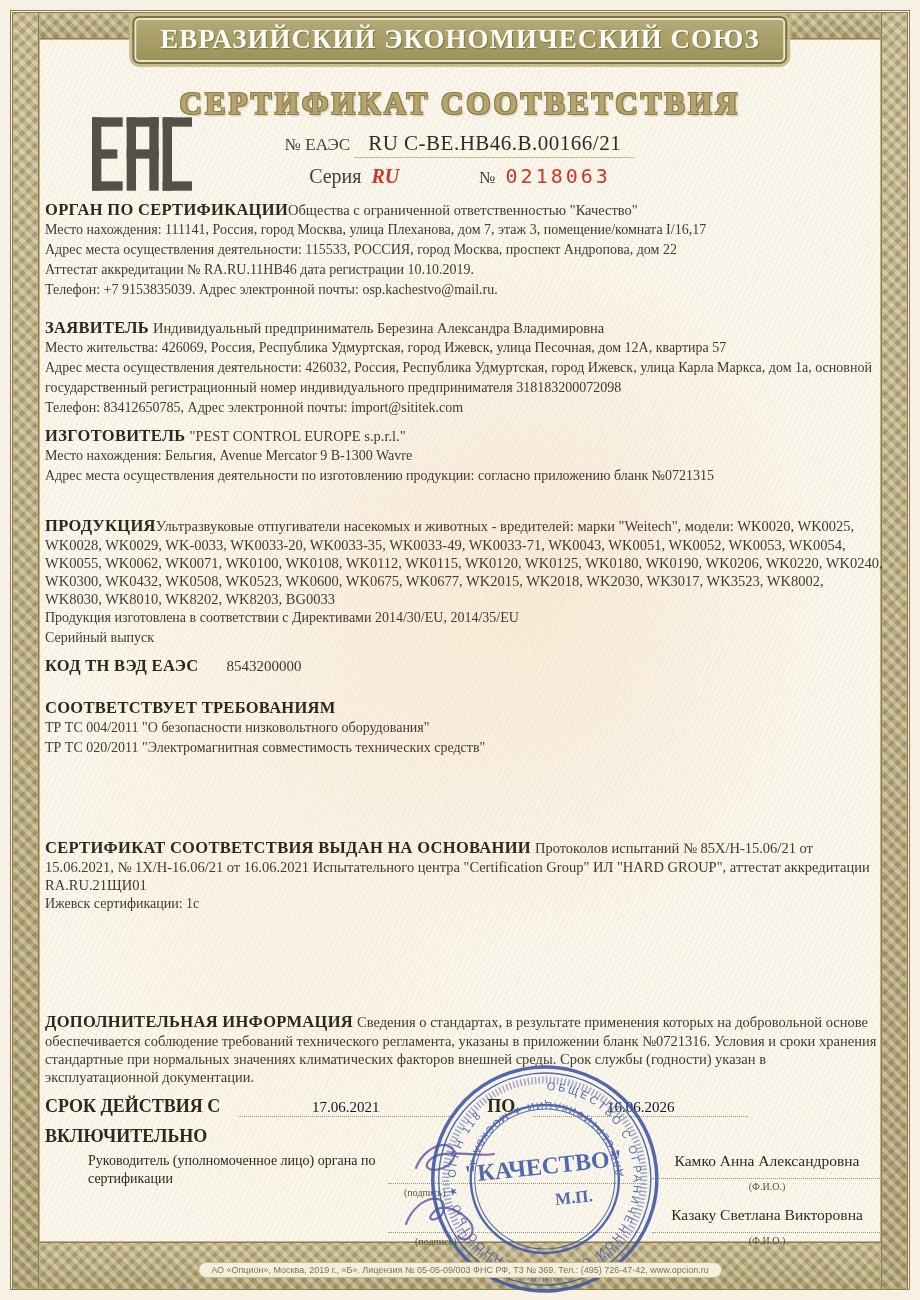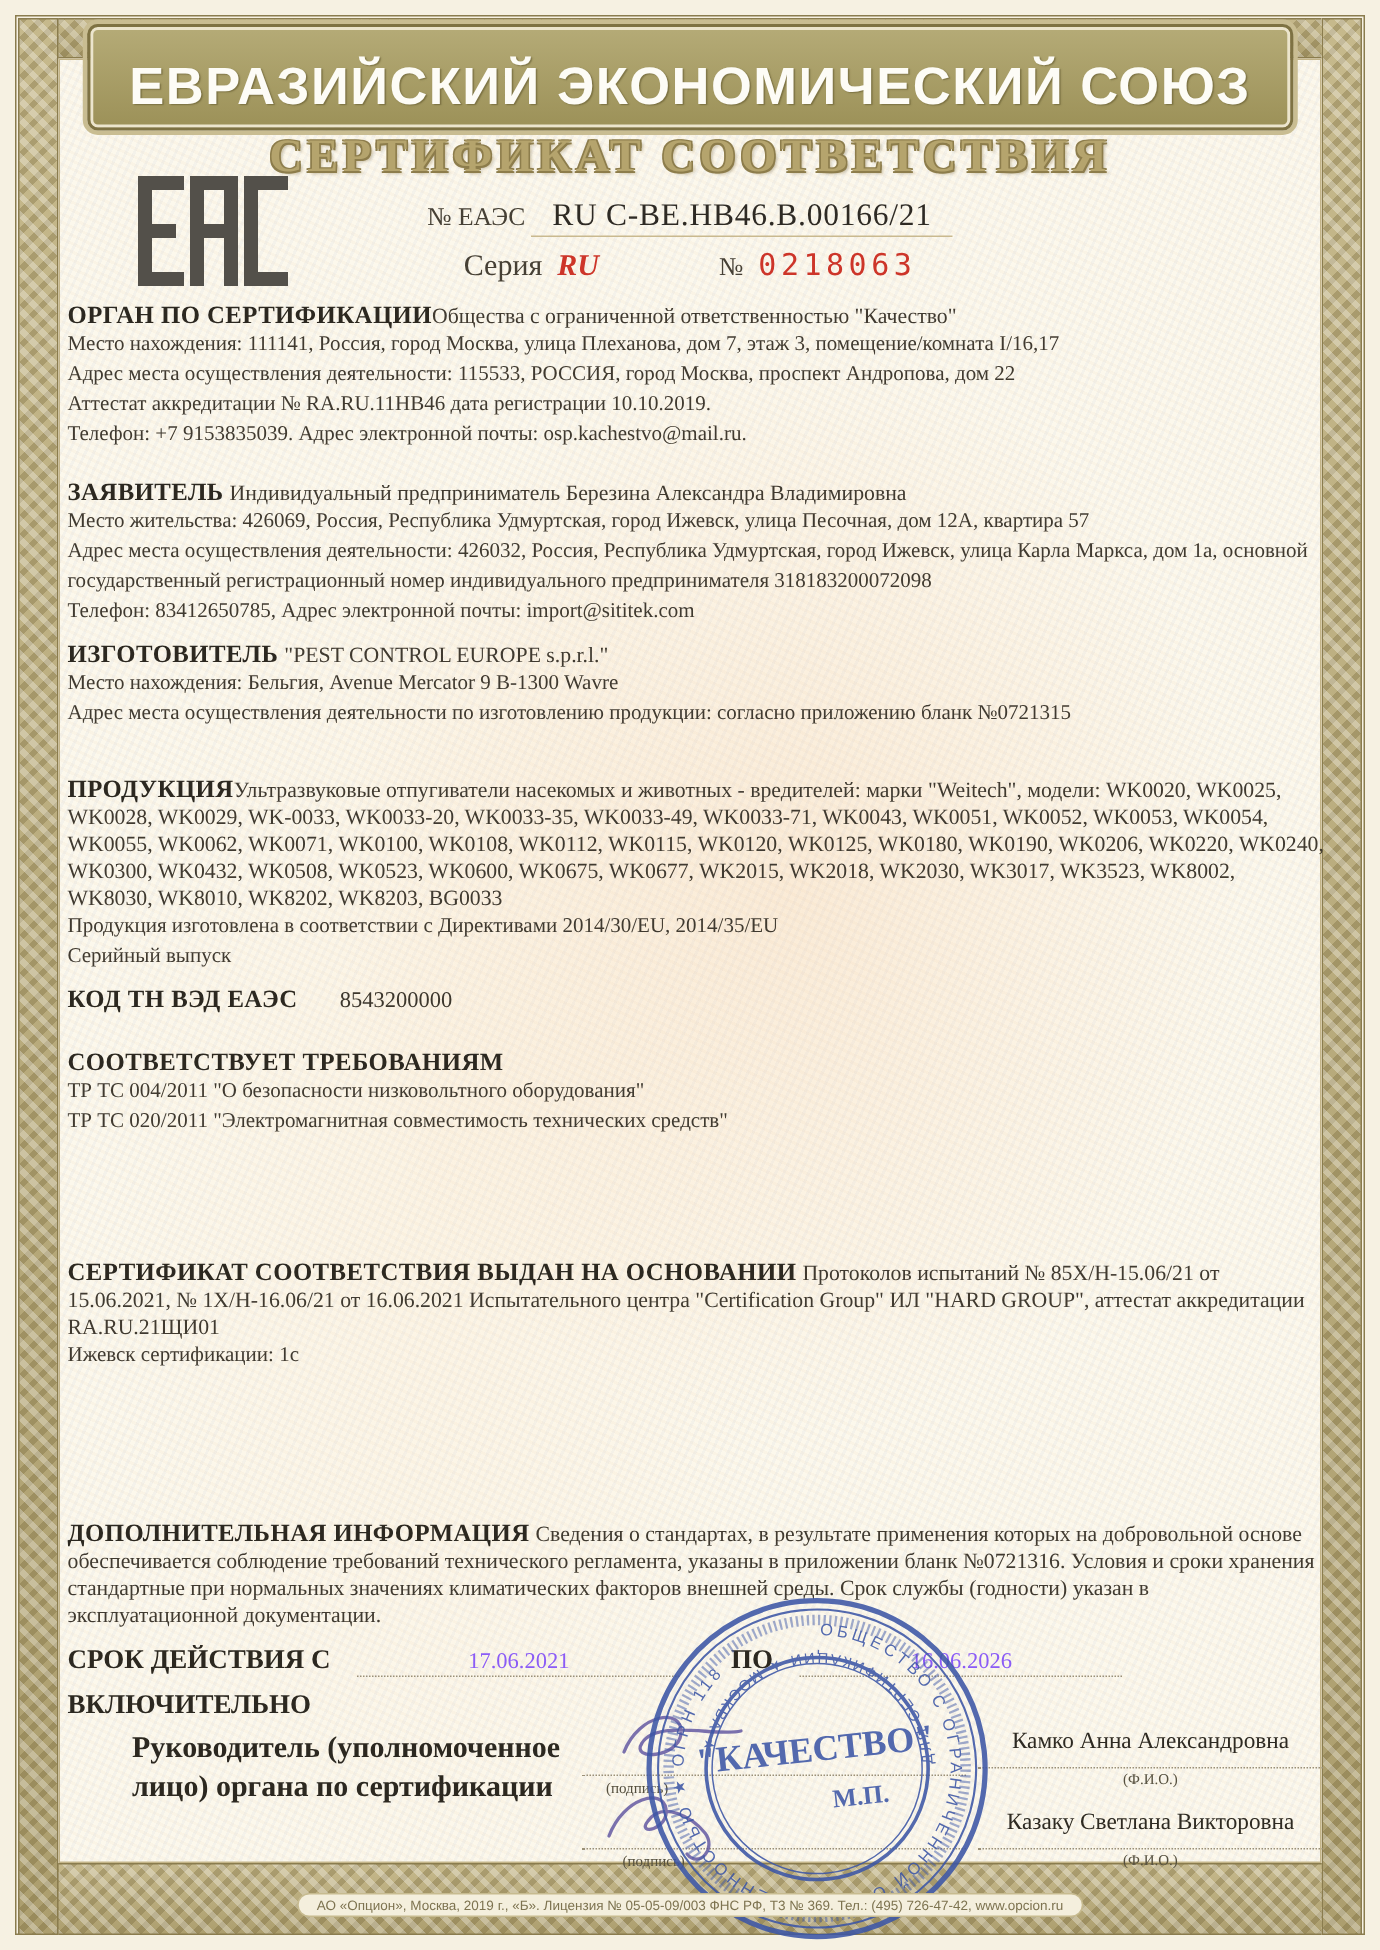--- a/index.html
+++ b/index.html
@@ -29,25 +29,25 @@
     background-color:#fcf8ec;
     background-image:
       radial-gradient(ellipse 430px 520px at 58% 46%, rgba(246,204,164,.30), rgba(246,204,164,0) 70%),
       radial-gradient(ellipse 320px 720px at 30% 62%, rgba(250,226,196,.22), rgba(250,226,196,0) 70%),
       repeating-linear-gradient(115deg, rgba(110,140,205,.055) 0 2px, rgba(0,0,0,0) 2px 5px),
       repeating-linear-gradient(25deg, rgba(216,172,122,.06) 0 2px, rgba(0,0,0,0) 2px 5px);
   }
   
   .banner {
     position:absolute; top:16px; left:50%; transform:translateX(-50%); z-index:5;
-    padding:20px 26px 7px; border:2px solid #7e7243; border-radius:7px;
+    padding:6px 26px 7px; border:2px solid #7e7243; border-radius:7px;
     background:linear-gradient(#b5ab77,#9c9158);
     box-shadow: inset 0 0 0 2px #ece5cd, 0 0 0 3px #c9bd92;
-    color:#fdfcf6; font-family:Liberation Sans, sans-serif;
-    font-weight:bold; font-size:35px; letter-spacing:1px; white-space:nowrap;
+    color:#fdfcf6; font-family:Liberation Serif, serif;
+    font-weight:bold; font-size:27px; letter-spacing:1px; white-space:nowrap;
     text-shadow:1px 1px 1px rgba(90,80,40,.55);
   }
   .cert-title {
     position:absolute; top:86px; width:100%; text-align:center; z-index:5;
     font-family:"Liberation Serif", serif; font-weight:900; font-size:31px;
     letter-spacing:3px; color:#b5a46d;
     text-shadow:-1px -1px 0 #8d7d4c, 1px -1px 0 #8d7d4c, -1px 1px 0 #8d7d4c, 1px 1px 0 #8d7d4c, 2px 2px 2px rgba(120,100,50,.35);
   }
   .num-line {
     position:absolute; top:131px; width:100%; text-align:center; z-index:5; white-space:nowrap;
@@ -64,26 +64,26 @@
   .blank-value { font-family:"DejaVu Sans Mono", monospace; font-size:20px; color:#cd3529; letter-spacing:3px; }
   .eac-mark { position:absolute; left:92px; top:98px; z-index:5; }
   
   .sec { position:absolute; left:45px; width:838px; z-index:5; }
   .sec h2 { display:inline; font-size:16.5px; font-weight:bold; color:#2c2820; letter-spacing:.3px; }
   .sec .inline { font-size:14.5px; color:#403a30; }
   .sec p { font-size:14px; color:#403a30; line-height:1.42; }
   .tnved-value { font-size:15px; margin-left:28px; color:#3c362c; }
   
   .validity { position:absolute; left:45px; top:1096px; width:838px; z-index:5; font-weight:bold; font-size:18px; color:#2c2820; }
-  .validity .date { display:inline-block; font-weight:normal; font-size:15px; color:#8b5cf6;
+  .validity .date { display:inline-block; font-weight:normal; font-size:15px; color:#0f172a;
      border-bottom:1px dotted #9a9078; text-align:center; }
   .d1 { width:215px; margin-left:18px; margin-right:34px; }
   .d2 { width:215px; margin-left:18px; }
   .inclusive { position:absolute; left:45px; top:1126px; z-index:5; font-weight:bold; font-size:18px; color:#2c2820; }
-  .sig-label { position:absolute; left:88px; width:315px; z-index:5; font-weight:bold; font-size:20px; color:#2c2820; line-height:1.3; }
+  .sig-label { position:absolute; left:88px; width:315px; z-index:5; font-weight:normal; font-size:14px; color:#2c2820; line-height:1.3; }
   .sig-line { position:absolute; z-index:4; border-bottom:1px dotted #9a9078; }
   .sig-caption { position:absolute; z-index:5; font-size:10px; color:#55503f; }
   .fio-name { position:absolute; z-index:5; width:230px; text-align:center; font-size:15.5px; color:#2e2a22; }
   .fio-cap { position:absolute; z-index:5; width:230px; text-align:center; font-size:10px; color:#55503f;
      border-top:1px dotted #9a9078; padding-top:2px; }
   
   .stamp { position:absolute; left:426px; top:1060px; z-index:6; opacity:.88; transform:rotate(-6deg); }
   .autograph { position:absolute; z-index:6; }
   
   .imprint {

